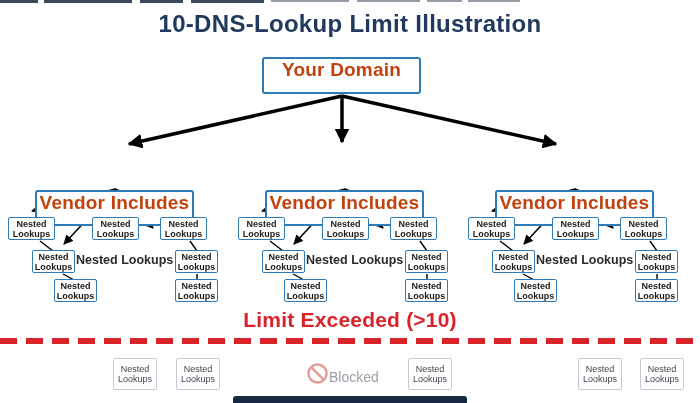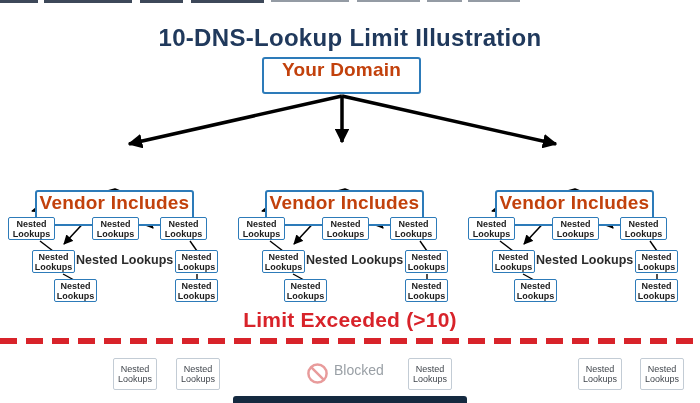--- a/index.html
+++ b/index.html
@@ -5,21 +5,21 @@
   html,body{margin:0;padding:0;}
   #stage{
     position:relative; width:700px; height:403px; background:#ffffff;
     font-family:"Liberation Sans", sans-serif; overflow:hidden;
   }
   
   .top-dash{position:absolute; top:0; height:3px; background:#3d4859;}
   .top-dash.lite{opacity:.55; height:2px;}
 
   .page-title{
-    position:absolute; top:24px; left:0; width:700px; text-align:center;
+    position:absolute; top:10px; left:0; width:700px; text-align:center;
     font-size:24px; font-weight:700; letter-spacing:.3px; color:#20395c;
   }
 
   .bluebox{
     position:absolute; background:#fff; border:2.5px solid #2d7bb9; border-radius:3px;
     display:flex; align-items:flex-start; justify-content:center;
     font-size:19px; font-weight:600; color:#c2410c; z-index:2; letter-spacing:.2px;
   }
   #root-box{left:262px; top:57px; width:155px; height:33px;}
   .vendor{top:150px; width:155px; height:32px;margin-top:40px;}
@@ -58,21 +58,21 @@
 
   .gbox{
     position:absolute; top:358px; width:42px; height:30px; background:#fff;
     border:1.5px solid #c3ccd5; border-radius:2px;
     display:flex; flex-direction:column; align-items:center; justify-content:center;
     font-size:9px; line-height:10.5px; color:#41464d; text-align:center;
   }
   #gbox-0{left:113px;} #gbox-1{left:176px;} #gbox-2{left:408px;}
   #gbox-3{left:578px;} #gbox-4{left:640px;}
 
-  .blocked-wrap{position:absolute; left:306px; top:362px; display:flex; align-items:flex-start; gap:5px;}
+  .blocked-wrap{position:absolute; left:306px; top:362px; display:flex; align-items:flex-end; }
   .blocked-text{font-size:14px; color:#9aa0a6;}
 
   #arrows{position:absolute; left:0; top:0; z-index:1;}
 
   .footer-bar{
     position:absolute; left:233px; bottom:0; width:234px; height:7px;
     background:#152a40; border-radius:3px 3px 0 0;
   }
 </style>
 </head>

